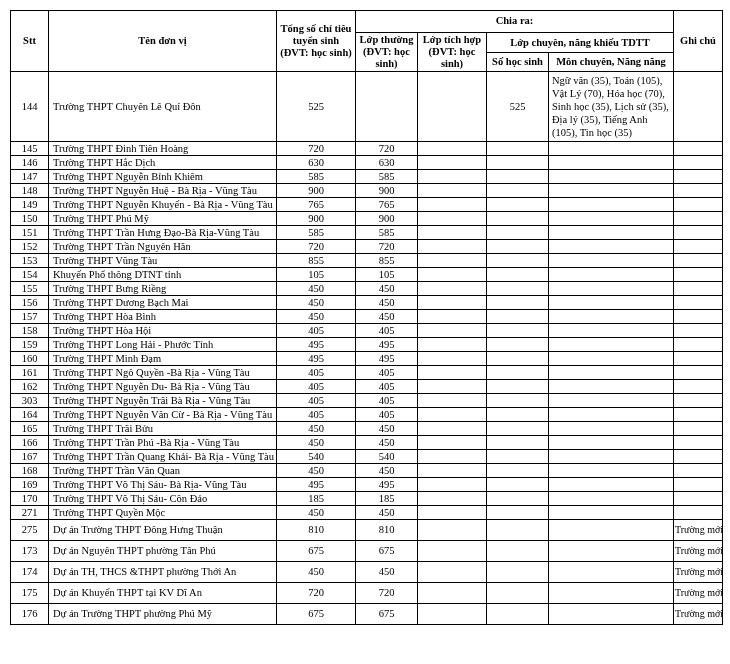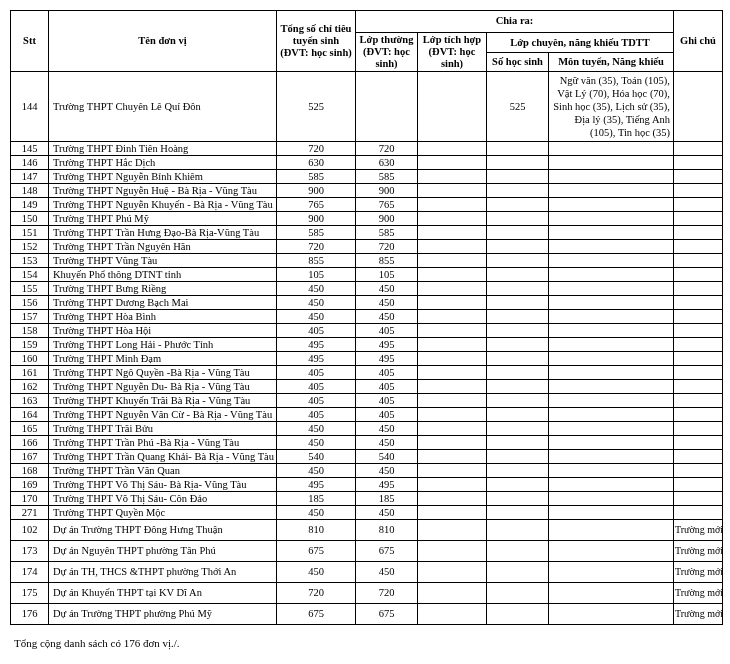--- a/index.html
+++ b/index.html
@@ -38,21 +38,21 @@
     padding: 0 3px;
     white-space: nowrap;
   }
   tbody tr { height: 14px; }
   tbody tr.row-special { height: 69px; }
   tbody tr.row-project { height: 21px; }
 
   td.num  { text-align: center; }
   td.name { text-align: left; padding-left: 4px; }
   td.subjects {
-    text-align: right;
+    text-align: left;
     white-space: normal;
     line-height: 13px;
     padding: 2px 3px;
     vertical-align: middle;
   }
   td.note { font-size: 10px; padding: 0 1px; }
 
   .footer-note {
     position: absolute;
     left: 14px; top: 637px;
@@ -83,21 +83,21 @@
         <th colspan="4">Chia ra:</th>
         <th rowspan="3">Ghi chú</th>
       </tr>
       <tr class="hrow2">
         <th rowspan="2">Lớp thường (ĐVT: học sinh)</th>
         <th rowspan="2">Lớp tích hợp (ĐVT: học sinh)</th>
         <th colspan="2">Lớp chuyên, năng khiếu TDTT</th>
       </tr>
       <tr class="hrow3">
         <th>Số học sinh</th>
-        <th>Môn tuyển, Năng khiếu</th>
+        <th>Môn chuyên, Năng năng</th>
       </tr>
     </thead>
     <tbody>
         <tr class="row-special">
           <td class="num">144</td>
           <td class="name">Trường THPT Chuyên Lê Quí Đôn</td>
           <td class="num">525</td>
           <td class="num"></td>
           <td class="num"></td>
           <td class="num">525</td>
@@ -278,22 +278,22 @@
           <td class="num">162</td>
           <td class="name">Trường THPT Nguyễn Du- Bà Rịa - Vũng Tàu</td>
           <td class="num">405</td>
           <td class="num">405</td>
           <td class="num"></td>
           <td class="num"></td>
           <td class="subjects"></td>
           <td class="note"></td>
         </tr>
         <tr>
-          <td class="num">163</td>
-          <td class="name">Trường THPT Khuyến Trãi Bà Rịa - Vũng Tàu</td>
+          <td class="num">303</td>
+          <td class="name">Trường THPT Nguyễn Trãi Bà Rịa - Vũng Tàu</td>
           <td class="num">405</td>
           <td class="num">405</td>
           <td class="num"></td>
           <td class="num"></td>
           <td class="subjects"></td>
           <td class="note"></td>
         </tr>
         <tr>
           <td class="num">164</td>
           <td class="name">Trường THPT Nguyễn Văn Cừ - Bà Rịa - Vũng Tàu</td>
@@ -368,21 +368,21 @@
           <td class="num">271</td>
           <td class="name">Trường THPT Quyền Mộc</td>
           <td class="num">450</td>
           <td class="num">450</td>
           <td class="num"></td>
           <td class="num"></td>
           <td class="subjects"></td>
           <td class="note"></td>
         </tr>
         <tr class="row-project">
-          <td class="num">102</td>
+          <td class="num">275</td>
           <td class="name">Dự án Trường THPT Đông Hưng Thuận</td>
           <td class="num">810</td>
           <td class="num">810</td>
           <td class="num"></td>
           <td class="num"></td>
           <td class="subjects"></td>
           <td class="note">Trường mới</td>
         </tr>
         <tr class="row-project">
           <td class="num">173</td>
@@ -420,15 +420,14 @@
           <td class="num">675</td>
           <td class="num">675</td>
           <td class="num"></td>
           <td class="num"></td>
           <td class="subjects"></td>
           <td class="note">Trường mới</td>
         </tr>
       </tbody>
   </table>
 
-  <div class="footer-note">Tổng cộng danh sách có 176 đơn vị./.</div>
 
 </div>
 
 </body></html>

